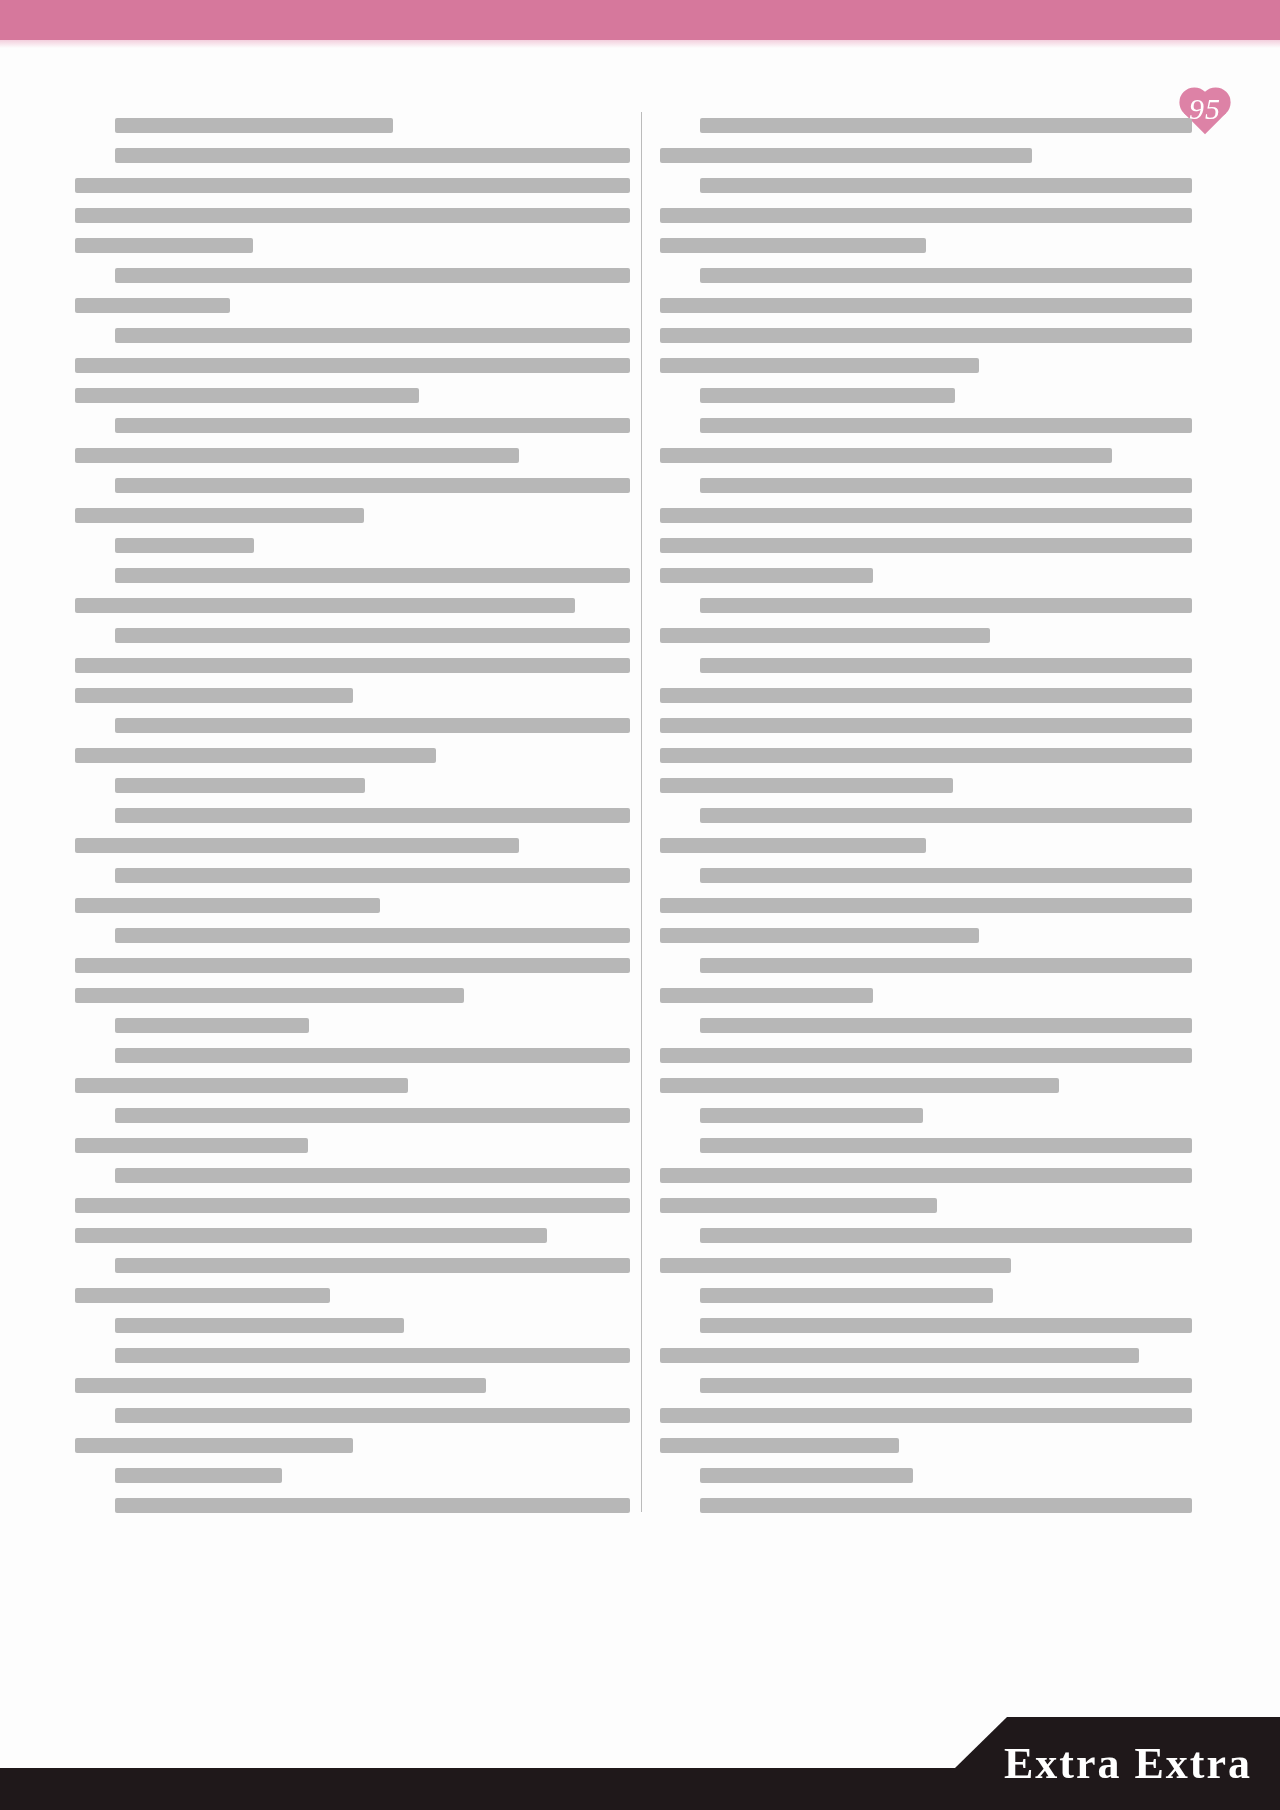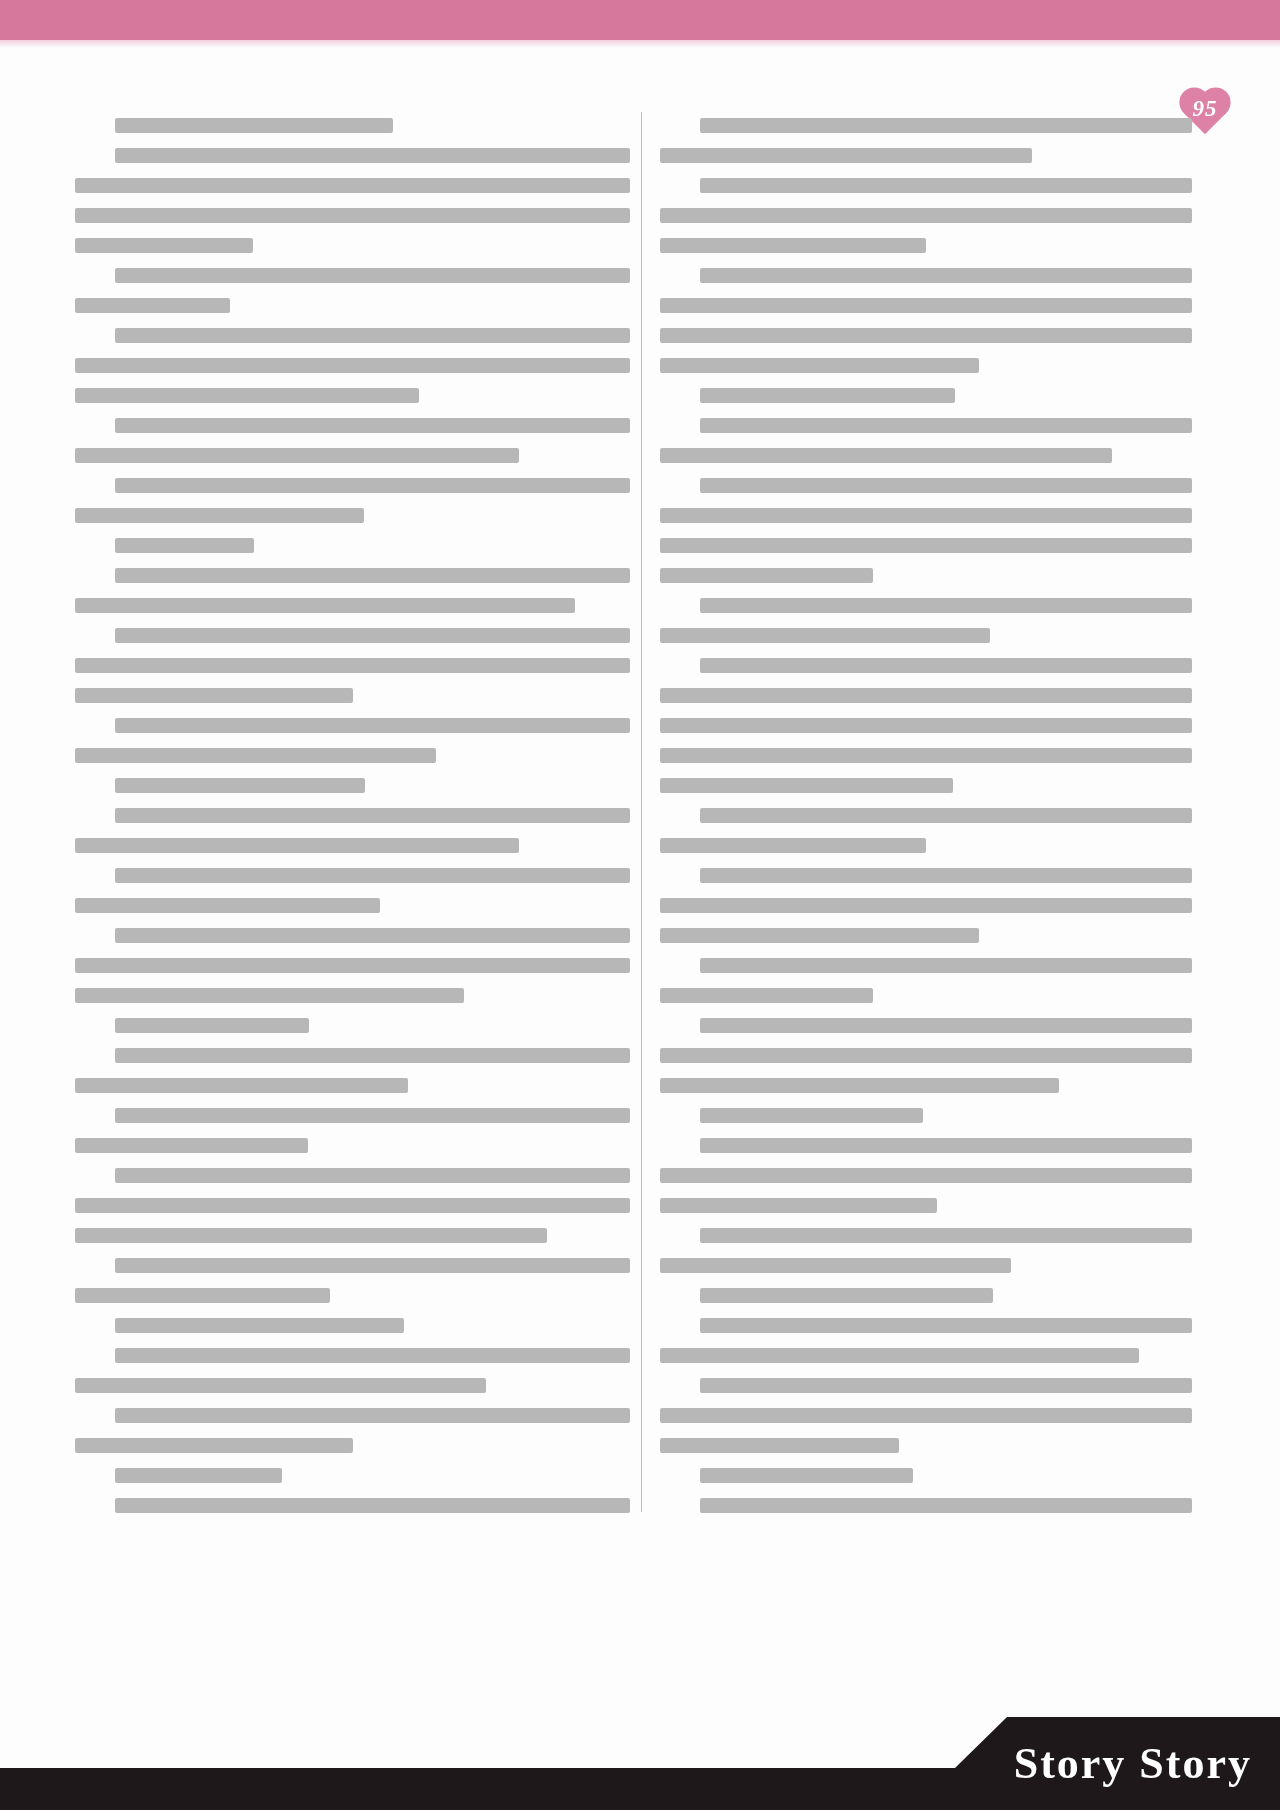--- a/index.html
+++ b/index.html
@@ -25,22 +25,22 @@
     background:var(--heart-pink);transform:rotate(-45deg);
   }
   .heart::before,.heart::after{
     content:"";position:absolute;width:30px;height:30px;border-radius:50%;
     background:inherit;
   }
   .heart::before{top:-15px;left:0;}
   .heart::after{top:0;left:15px;}
   .badge-num{
     position:absolute;left:0;top:4px;width:54px;height:44px;line-height:44px;
-    text-align:center;color:#ffffff;font-style:italic;font-size:23px;
-    font-family:"Liberation Serif", serif;z-index:2;letter-spacing:1px;font-weight:bold;
+    text-align:center;color:#ffffff;font-style:italic;font-size:30px;
+    font-family:"Liberation Serif", serif;z-index:2;letter-spacing:1px;
   }
 
   
   .column{
     position:absolute;top:118px;height:1396px;overflow:hidden;
   }
   .column.left{left:75px;width:555px;}
   .column.right{left:660px;width:532px;}
   .col-divider{
     position:absolute;left:641px;top:112px;width:1px;height:1400px;
@@ -177,14 +177,14 @@
     <div class="skel-line" style="width: 90%;"></div>
     <div class="skel-line first"></div>
     <div class="skel-line"></div>
     <div class="skel-line" style="width: 45%;"></div>
     <div class="skel-line first" style="width: 40%;"></div>
     <div class="skel-line first"></div>
   </div>
 
 <div class="bottom-strip"></div>
 <div class="banner">
-  <span class="banner-label">Story Story</span>
+  <span class="banner-label">Extra Extra</span>
 </div>
 
 </body></html>

